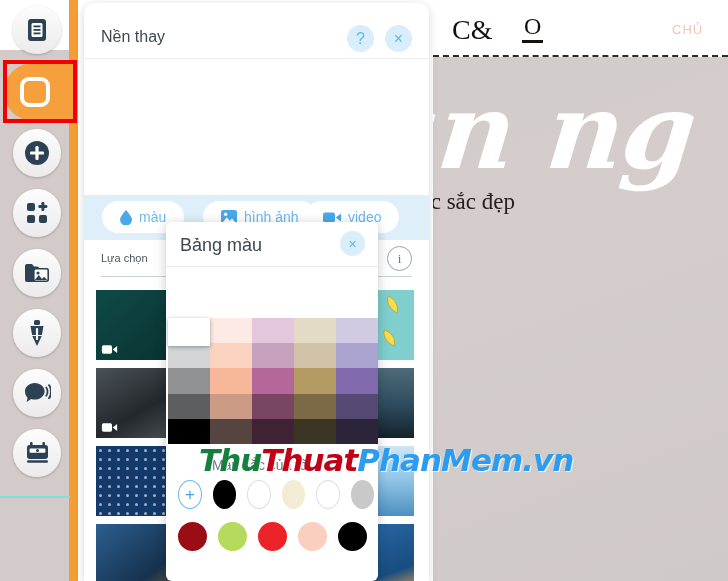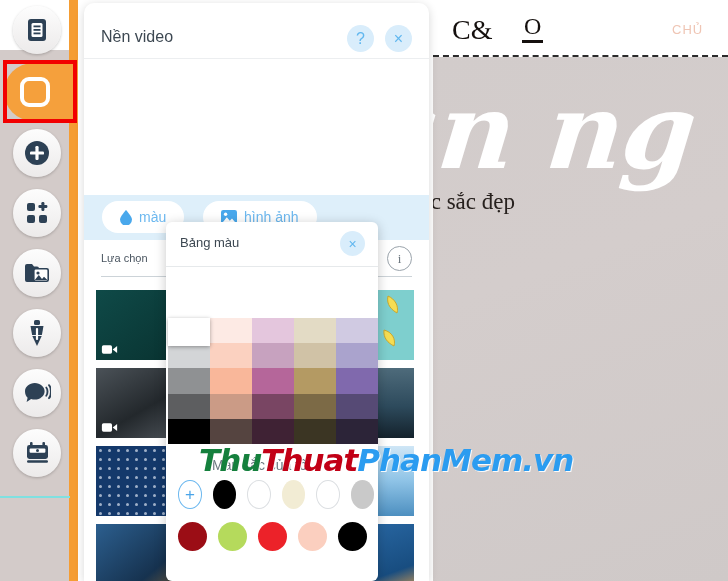--- a/index.html
+++ b/index.html
@@ -153,21 +153,21 @@
     position:absolute;left:5px;bottom:5px;width:17px;height:11px;
   }
 
   
   .popover{
     position:absolute;left:166px;top:222px;width:212px;height:359px;
     background:#ffffff;border-radius:6px;
     box-shadow:0 2px 12px rgba(0,0,0,.22);overflow:hidden;
   }
   .pop-header{position:relative;height:44px;border-bottom:1px solid #e6e9eb;}
-  .pop-title{position:absolute;left:14px;top:13px;font-size:13px;color:#3d4852;}
+  .pop-title{position:absolute;left:14px;top:13px;font-size:18px;color:#3d4852;}
   .pop-close{
     position:absolute;right:13px;top:9px;width:25px;height:25px;border-radius:50%;
     background:#d9edfb;color:#60b7ef;font-size:14px;
     display:flex;align-items:center;justify-content:center;cursor:pointer;
   }
   .pop-sub{position:relative;height:46px;}
   .pop-sub-label{
     position:absolute;left:14px;top:9px;width:115px;font-size:14px;color:#4a5560;
     line-height:17px;
   }
@@ -314,21 +314,21 @@
             <circle cx="12.5" cy="9.6" r="1.5" fill="#2d4155"></circle>
             <rect x="2" y="19.2" width="21" height="2.6" rx="1.2" fill="#2d4155"></rect>
           </svg>
       </span>
     </div>
   </div>
 
   <div class="dialog">
 
     <div class="dlg-header">
-      <div class="dlg-title">Nền video</div>
+      <div class="dlg-title">Nền thay</div>
       <div class="circ-btn btn-help">?</div>
       <div class="circ-btn btn-close">×</div>
     </div>
 
     <div class="tabs-band">
       <div class="tab-pill tab-1">
         <span>
           <svg width="12" height="15" viewBox="0 0 12 15">
               <path d="M6 0C6 0 0 6.6 0 9.6A6 6 0 0012 9.6C12 6.6 6 0 6 0z" fill="#49a8ec"></path>
             </svg>
@@ -337,20 +337,29 @@
       </div>
       <div class="tab-pill tab-2">
         <span>
           <svg width="16" height="14" viewBox="0 0 16 14">
               <rect x="0" y="0" width="16" height="14" rx="2.2" fill="#49a8ec"></rect>
               <circle cx="4.6" cy="4.3" r="1.7" fill="#fff"></circle>
               <path d="M1.6 12.4l4.2-5.2 3 3.6 2.2-2.4 3.4 4z" fill="#fff"></path>
             </svg>
         </span>
         <span>hình ảnh</span>
+      </div>
+      <div class="tab-pill tab-3">
+        <span>
+          <svg width="18" height="13" viewBox="0 0 18 13">
+              <rect x="0" y="1.5" width="12" height="10" rx="2.2" fill="#49a8ec"></rect>
+              <path d="M12.8 6.5L18 2.4v8.2z" fill="#49a8ec"></path>
+            </svg>
+        </span>
+        <span>video</span>
       </div>
     </div>
 
     <div class="chooser-row">
       <div class="chooser-label">Lựa chọn</div>
       <div class="chooser-rule"></div>
       <div class="info-icon">i</div>
     </div>
 
     <div class="thumbs">

